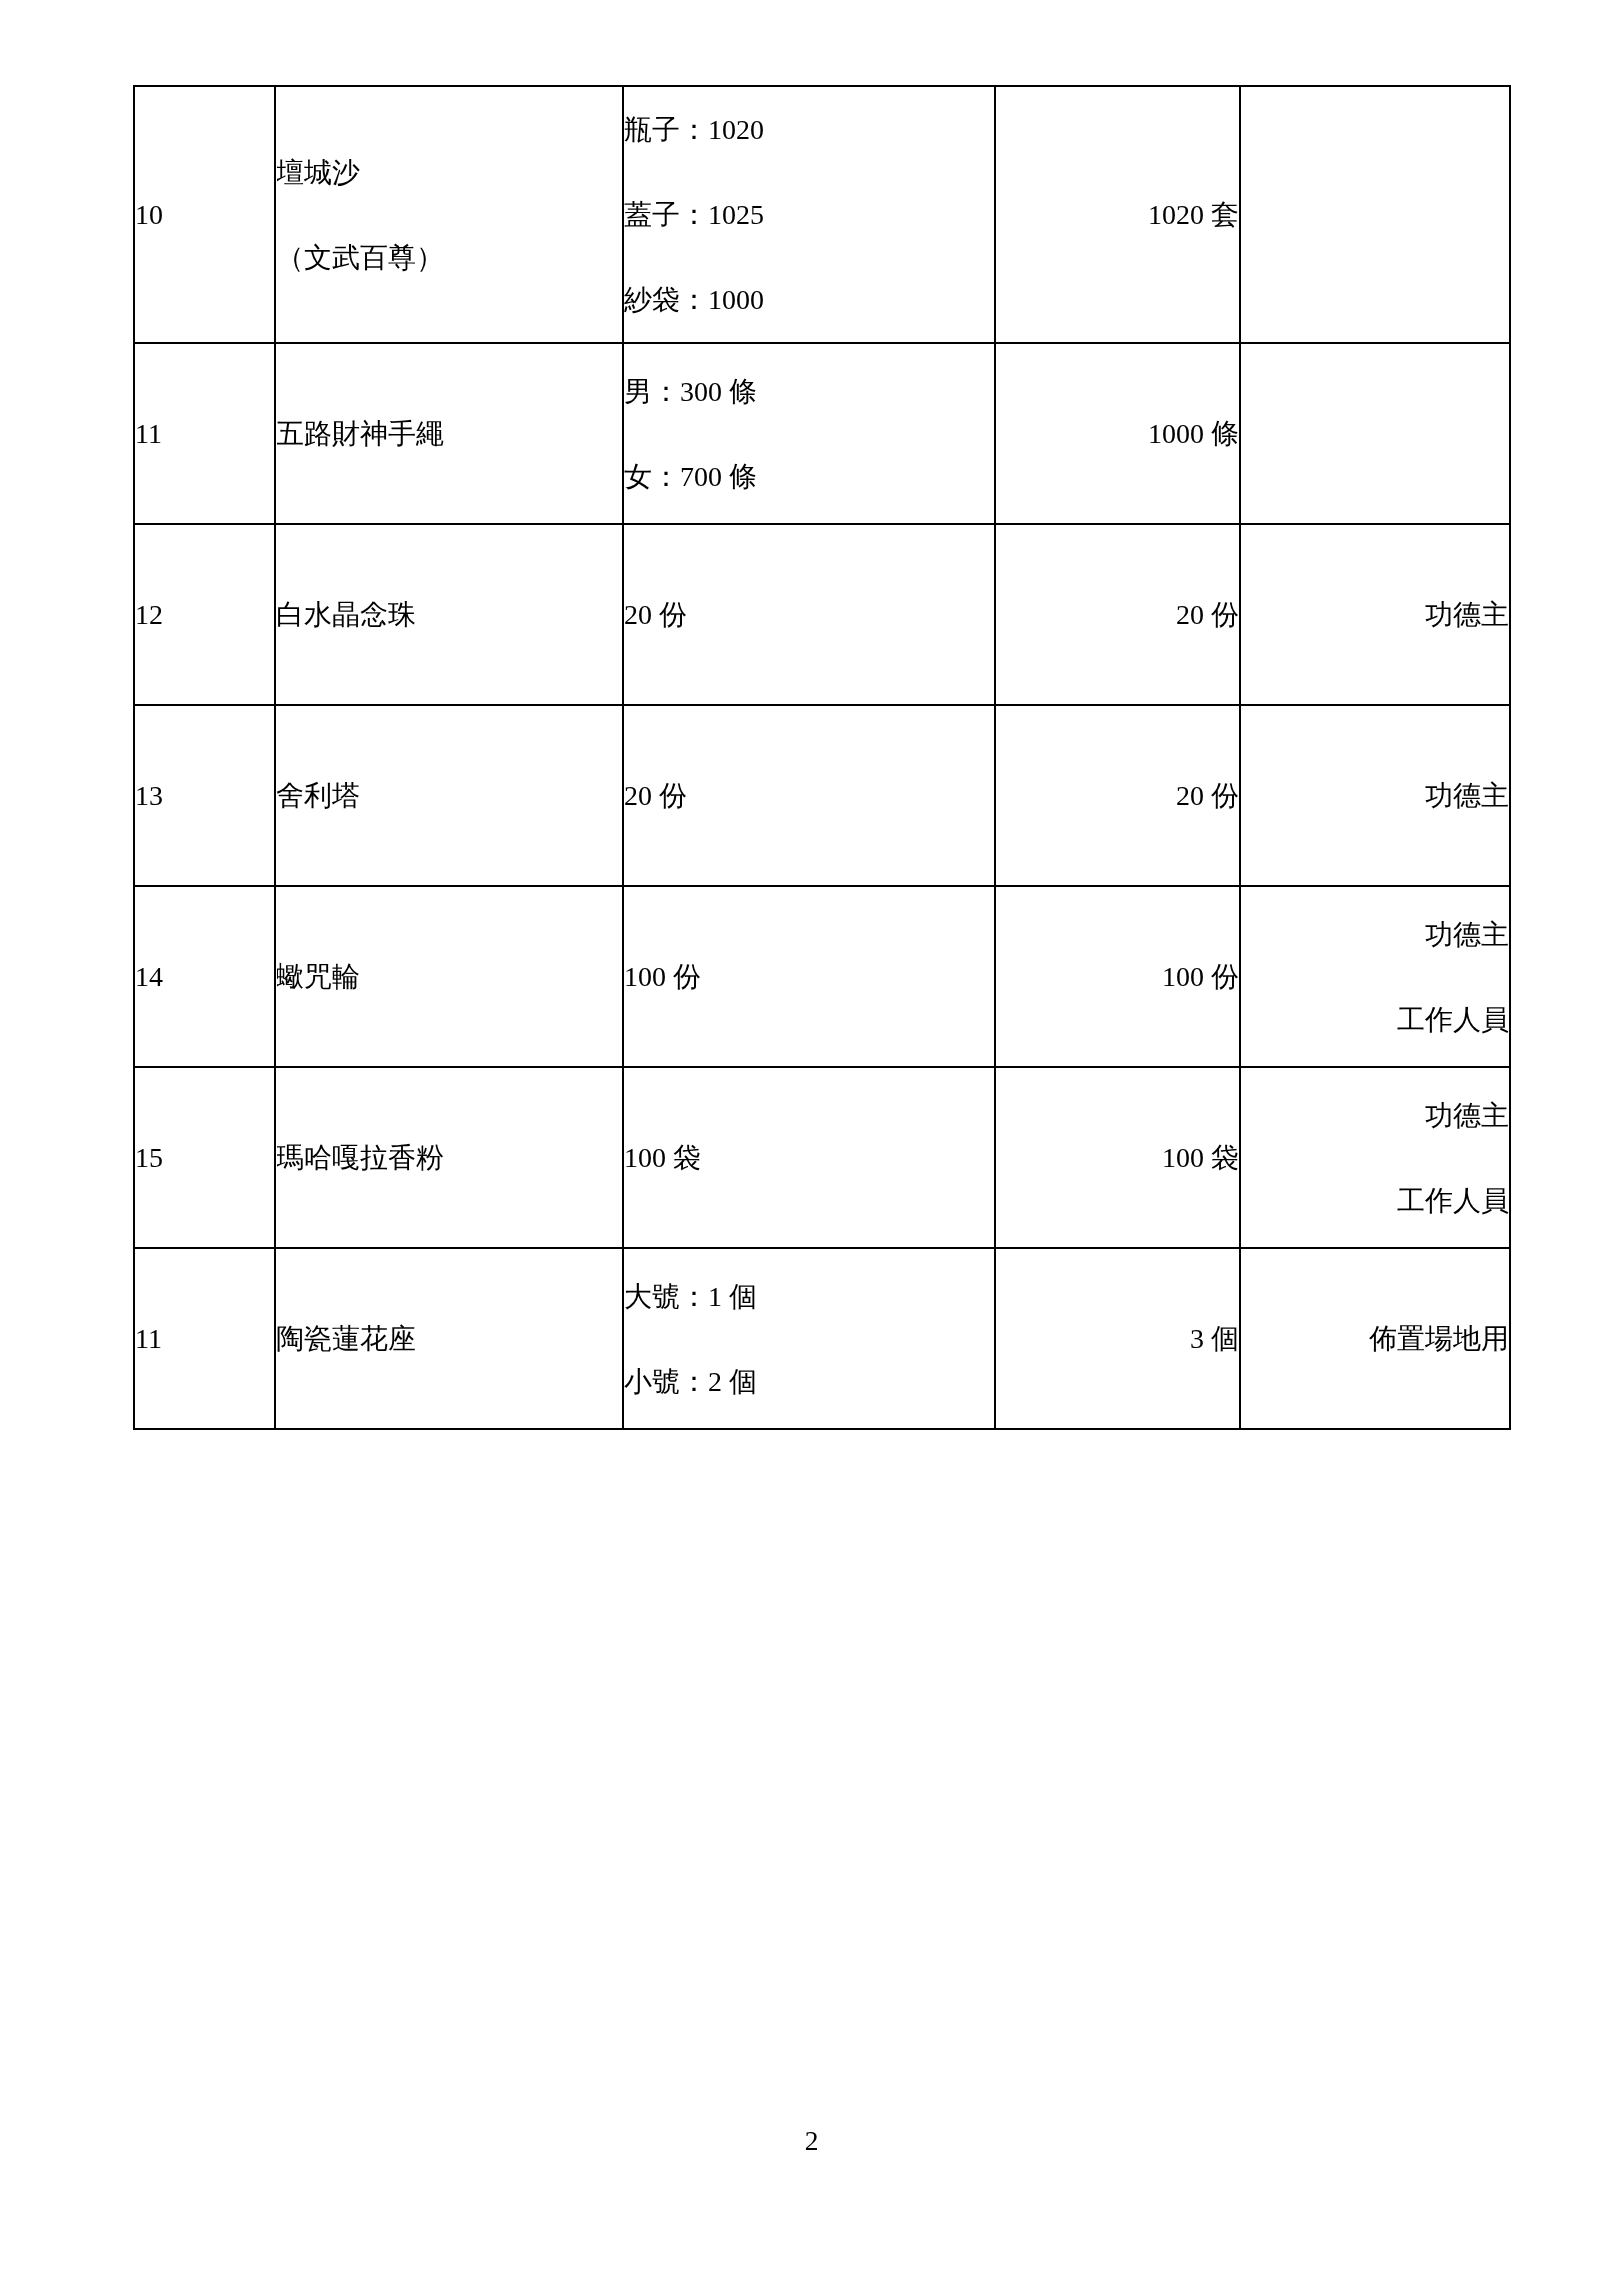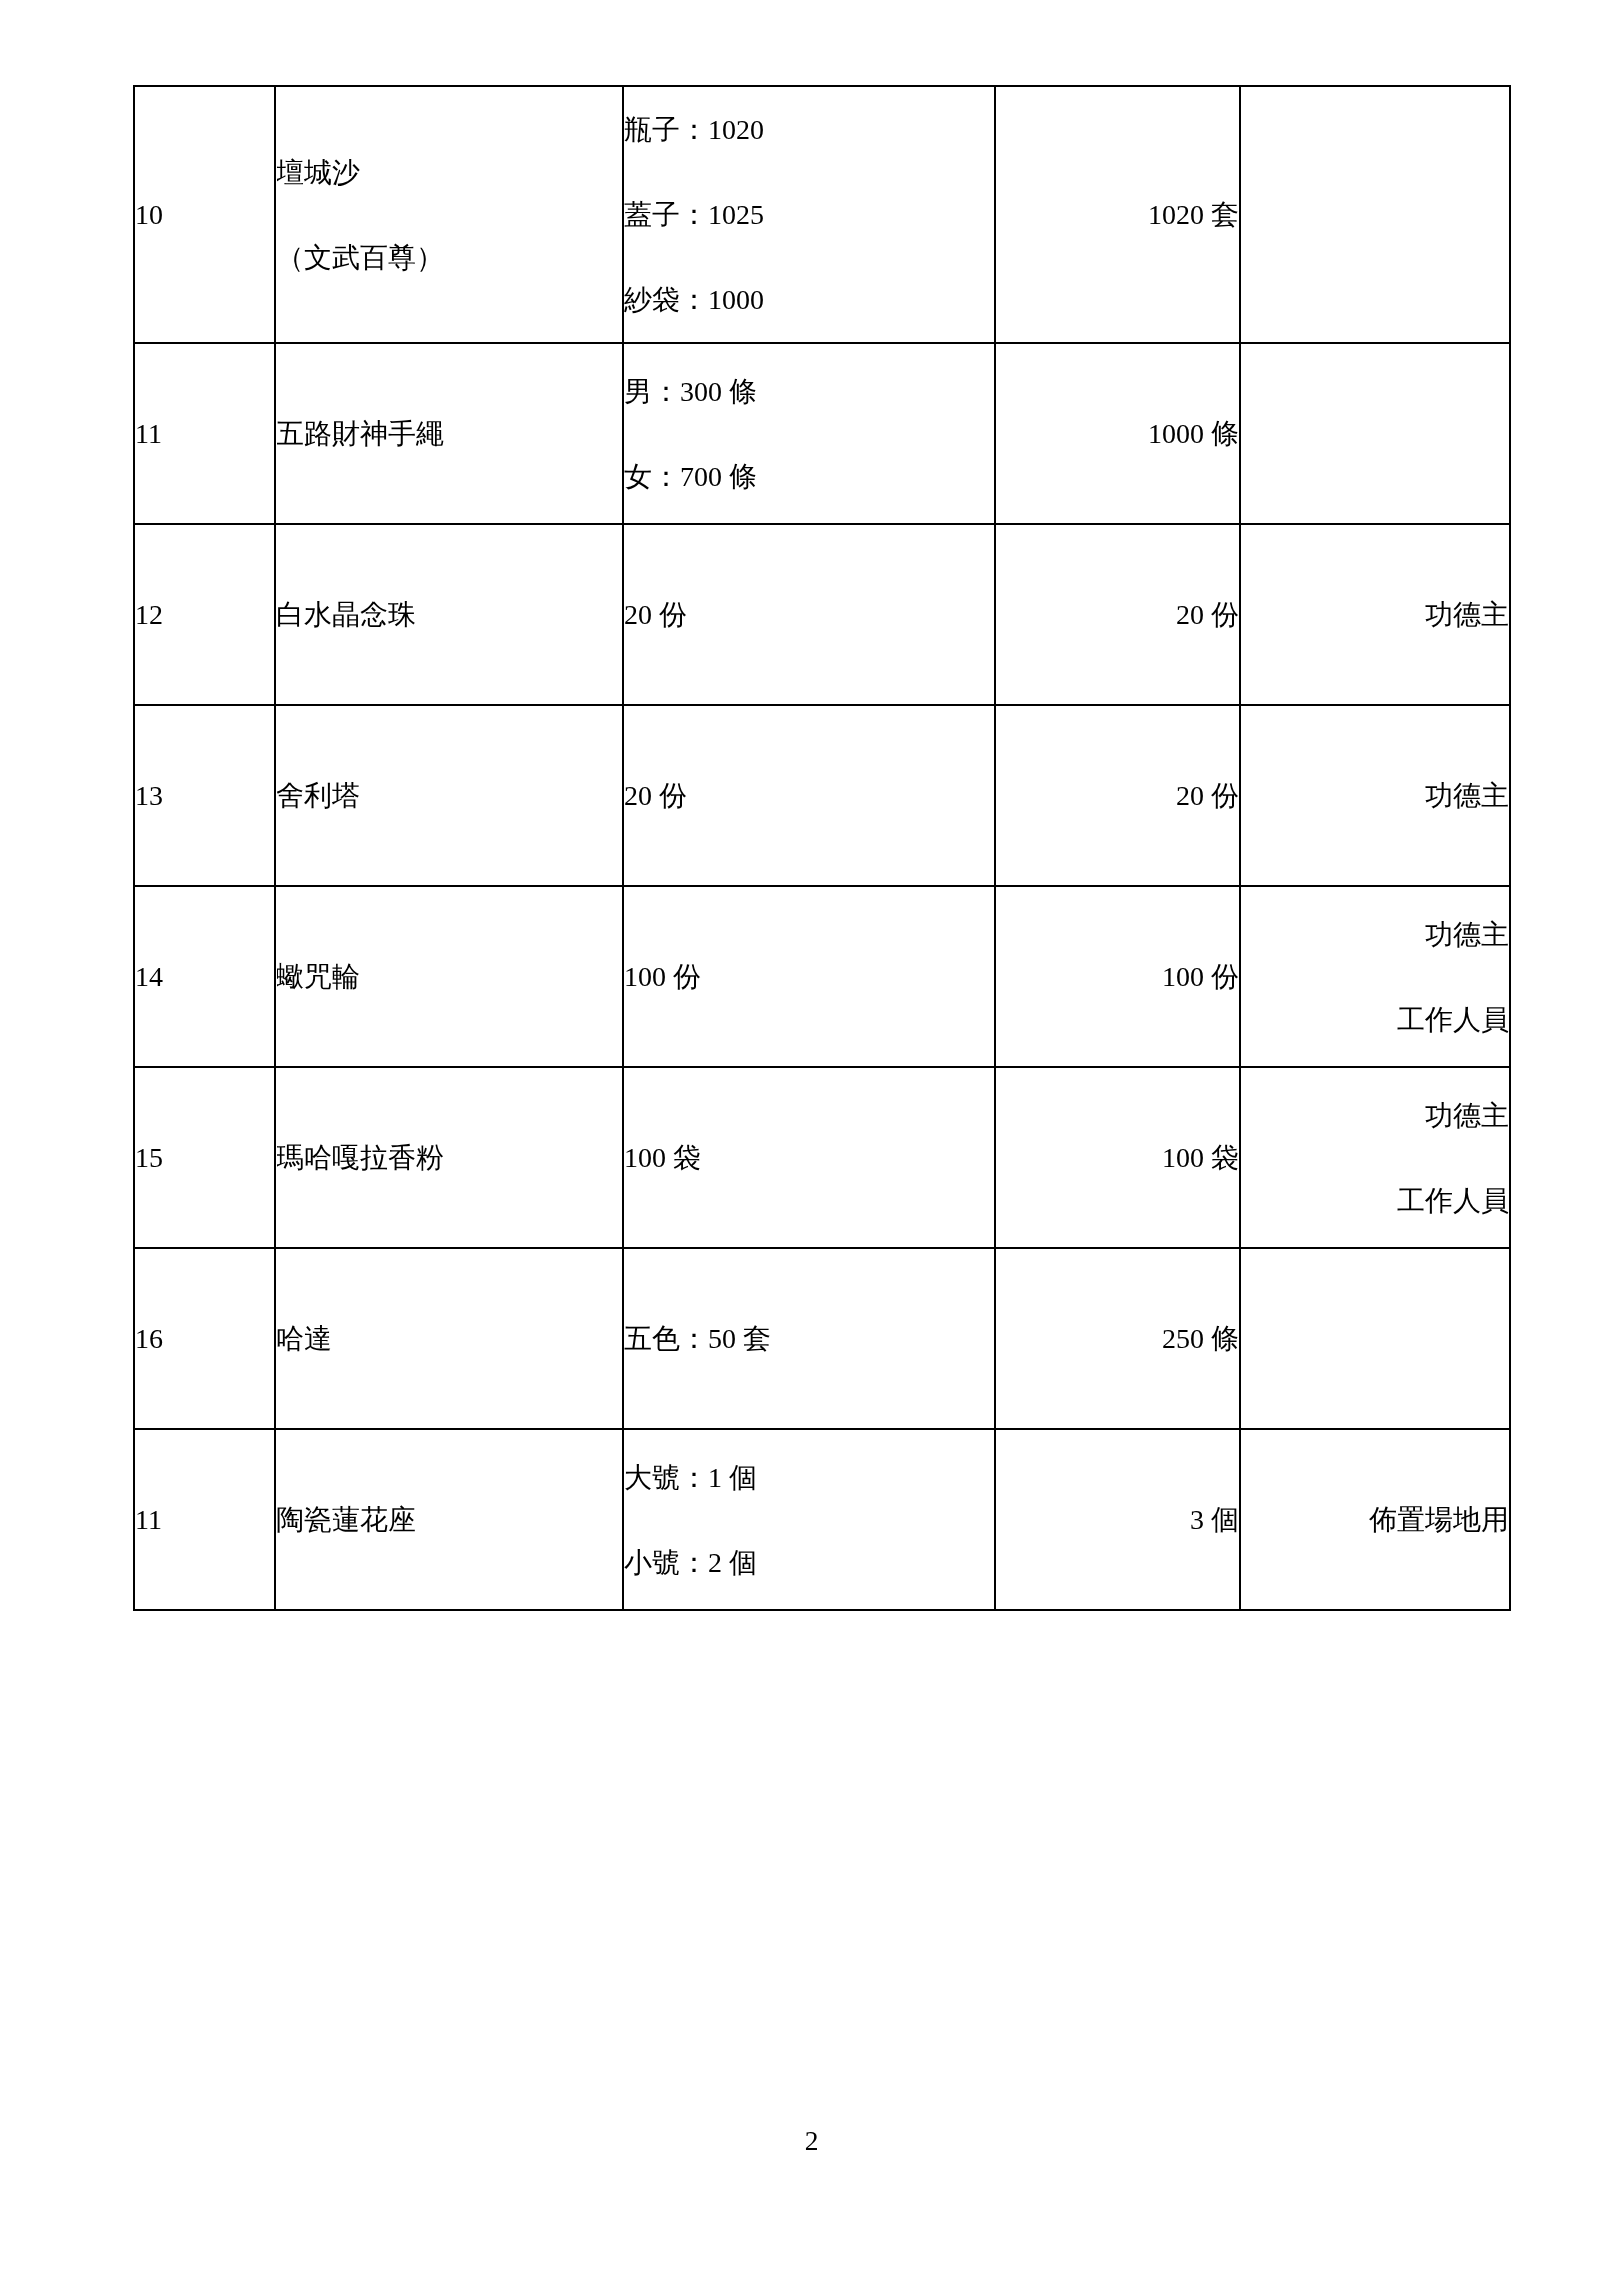--- a/index.html
+++ b/index.html
@@ -147,31 +147,20 @@
         <td class="c-details">
           <div class="line">100 袋</div>
         </td>
         <td class="c-total">100 袋</td>
         <td class="c-note">
           <div class="line">功德主</div>
           <div class="line">工作人員</div>
         </td>
       </tr>
 
-      <tr class="r-normal">
-        <td class="c-no">16</td>
-        <td class="c-name">
-          <div class="line">哈達</div>
-        </td>
-        <td class="c-details">
-          <div class="line">五色：50 套</div>
-        </td>
-        <td class="c-total">250 條</td>
-        <td class="c-note"></td>
-      </tr>
 
       <tr class="r-normal">
         <td class="c-no">11</td>
         <td class="c-name">
           <div class="line">陶瓷蓮花座</div>
         </td>
         <td class="c-details">
           <div class="line">大號：1 個</div>
           <div class="line">小號：2 個</div>
         </td>

